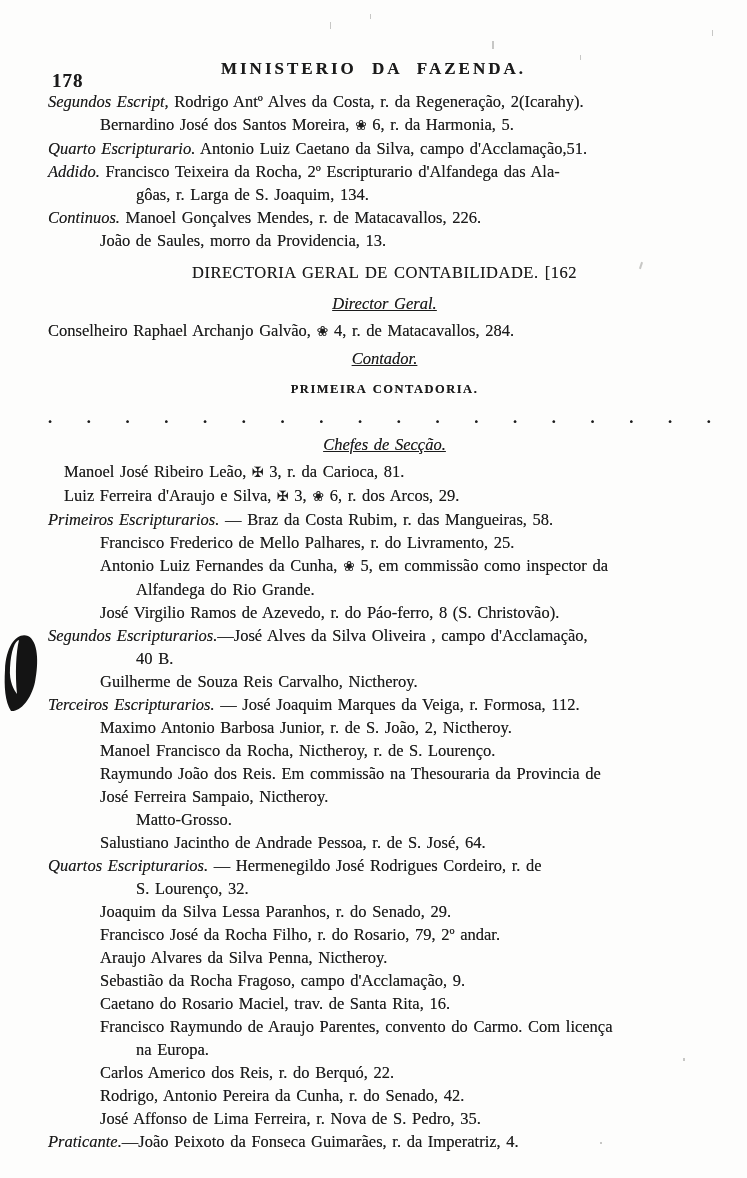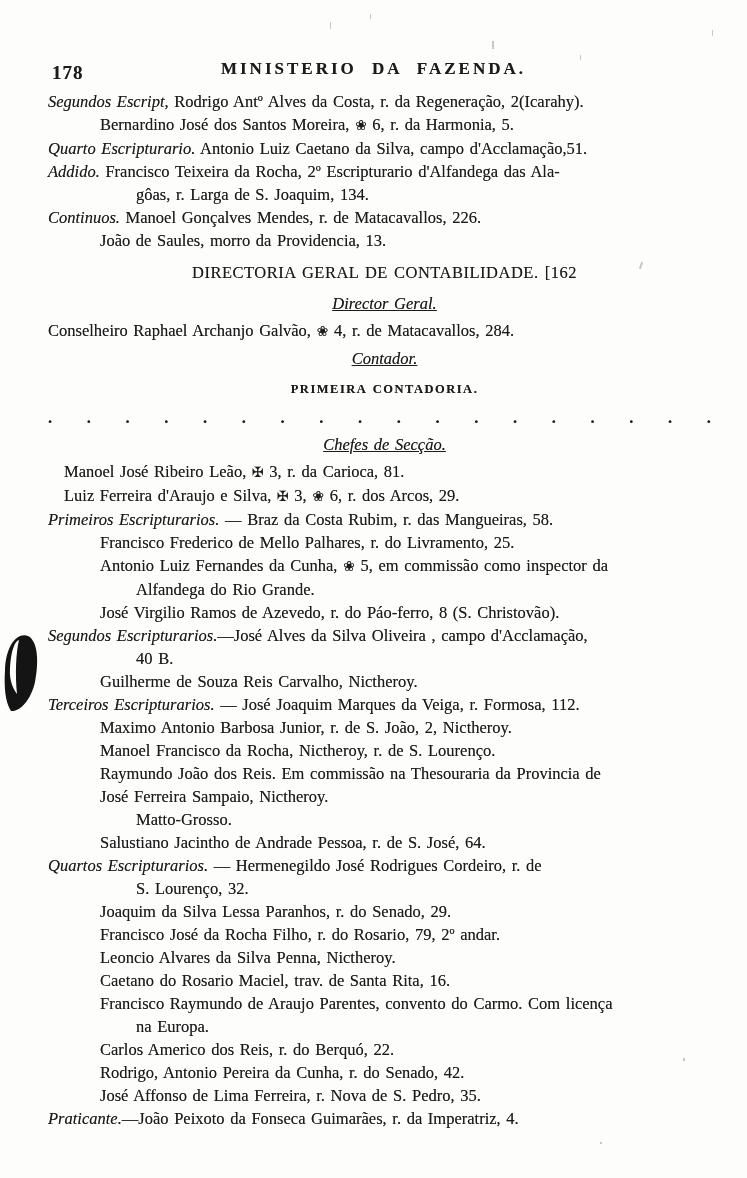--- a/index.html
+++ b/index.html
@@ -8,21 +8,21 @@
     width:747px;height:1178px;
     background:#fdfdfc;
     overflow:hidden;
     font-family:"Liberation Serif","DejaVu Serif",serif;
     color:#1b1b1b;
     text-shadow:0 0 .45px rgba(20,20,20,.55);
   }
   
   #page-header{position:absolute;top:58px;left:0;width:100%;height:28px;}
   #page-number{
-    position:absolute;left:52px;top:4px;
+    position:absolute;left:52px;top:12px;
     font-size:19px;font-weight:bold;letter-spacing:1px;
   }
   #journal-title{
     position:absolute;left:0;width:100%;top:1px;text-align:center;
     font-size:17px;font-weight:bold;letter-spacing:3px;word-spacing:8px;
   }
   
   #page-body{
     position:absolute;top:90px;left:48px;right:26px;
     font-size:16.5px;line-height:23px;word-spacing:1.5px;
@@ -90,21 +90,22 @@
       <div class="line ind-1"><span>Maximo  Antonio Barbosa Junior, r. de S. João,  2, Nictheroy.</span></div>
       <div class="line ind-1"><span>Manoel Francisco da Rocha,  Nictheroy, r. de S. Lourenço.</span></div>
       <div class="line ind-1"><span>Raymundo João dos Reis. Em  commissão  na Thesouraria  da Provincia de</span></div>
       <div class="line ind-1"><span>José Ferreira Sampaio, Nictheroy.</span></div>
       <div class="line ind-2"><span>Matto-Grosso.</span></div>
       <div class="line ind-1"><span>Salustiano Jacintho de Andrade Pessoa, r. de S. José, 64.</span></div>
       <div class="line ind-0"><span class="it">Quartos Escripturarios.</span><span> — Hermenegildo  José Rodrigues Cordeiro, r. de</span></div>
       <div class="line ind-2"><span>S. Lourenço, 32.</span></div>
       <div class="line ind-1"><span>Joaquim da Silva Lessa Paranhos, r. do Senado, 29.</span></div>
       <div class="line ind-1"><span>Francisco José da Rocha Filho, r. do Rosario, 79, 2º andar.</span></div>
-      <div class="line ind-1"><span>Leoncio Alvares da Silva Penna, Nictheroy.</span></div>
+      <div class="line ind-1"><span>Araujo Alvares da Silva Penna, Nictheroy.</span></div>
+      <div class="line ind-1"><span>Sebastião da Rocha Fragoso, campo d'Acclamação, 9.</span></div>
       <div class="line ind-1"><span>Caetano do Rosario Maciel,  trav. de Santa Rita, 16.</span></div>
       <div class="line ind-1"><span>Francisco Raymundo de Araujo Parentes, convento do Carmo. Com licença</span></div>
       <div class="line ind-2"><span>na Europa.</span></div>
       <div class="line ind-1"><span>Carlos Americo dos Reis, r. do Berquó, 22.</span></div>
       <div class="line ind-1"><span>Rodrigo, Antonio Pereira da Cunha, r. do Senado, 42.</span></div>
       <div class="line ind-1"><span>José Affonso de Lima Ferreira, r. Nova de S. Pedro, 35.</span></div>
       <div class="line ind-0"><span class="it">Praticante.</span><span>—João Peixoto da Fonseca Guimarães, r. da Imperatriz, 4.</span></div>
       <div class="line ind-0"></div>
     </div>
 

